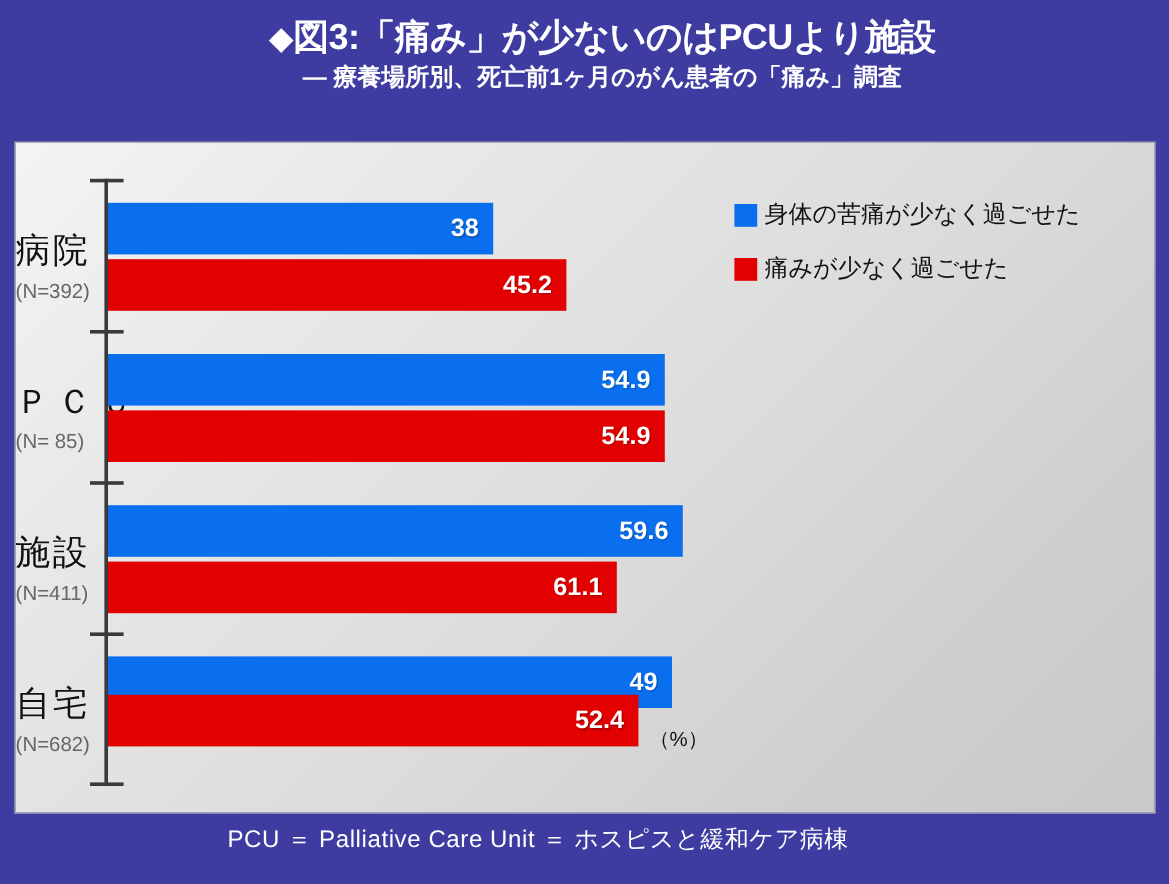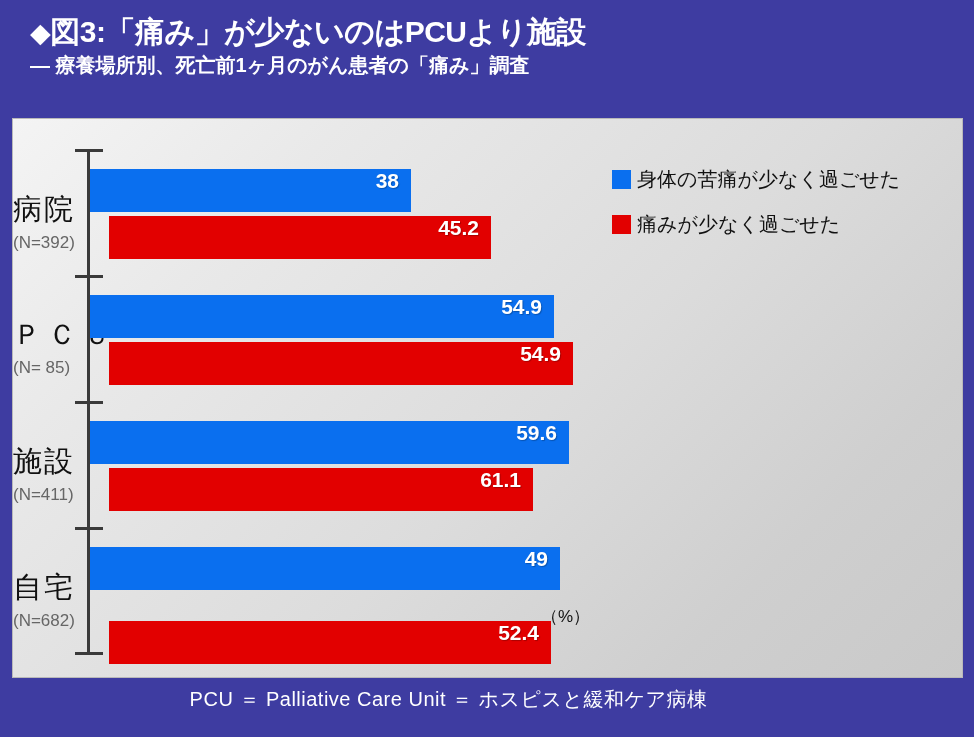--- a/index.html
+++ b/index.html
@@ -10,20 +10,21 @@
     overflow:hidden;
     position:relative;
   }
 
   
   #title-block {
     position:absolute;
     left:0; top:0; width:974px; height:118px;
     color:#ffffff;
     padding:12px 0 0 30px;
+    text-align:center;
   }
   .title-line {
     font-size:30px;
     font-weight:bold;
     line-height:1.33;
     letter-spacing:-0.5px;
     white-space:nowrap;
   }
   .title-line.second { font-size:20px; letter-spacing:0px; }
   .diamond { font-size:27px; }
@@ -75,24 +76,25 @@
     white-space:nowrap;
     letter-spacing:0px;
   }
 
   
   .bar {
     position:absolute;
     left:77px;
     height:43px;
     display:flex;
+    align-items:center;
     justify-content:flex-end;
   }
   .bar.blue { background:#0a6fef; }
-  .bar.red  { background:#e20000;margin-left:19px; }
+  .bar.red  { background:#e20000; }
   .bar-value {
     color:#ffffff;
     font-size:21px;
     font-weight:bold;
     padding-right:12px;
     white-space:nowrap;
     text-shadow:1px 1px 1px rgba(0,0,0,0.25);
   }
 
   .unit-label {
@@ -179,21 +181,21 @@
   <div class="bar blue" style="top:302px;width:479px;padding-left:24px;">
     <span class="bar-value">59.6</span>
   </div>
   <div class="bar red" style="top:349px;width:424px;">
     <span class="bar-value">61.1</span>
   </div>
 
   <div class="bar blue" style="top:428px;width:470px;">
     <span class="bar-value">49</span>
   </div>
-  <div class="bar red" style="top:502px;width:442px;">
+  <div class="bar red" style="top:460px;width:442px;">
     <span class="bar-value">52.4</span>
   </div>
 
   <div class="unit-label" style="left:528px;top:486px;">（%）</div>
 
   <div id="legend">
     <div class="legend-row">
       <span class="legend-swatch blue"></span>
       <span class="legend-text">身体の苦痛が少なく過ごせた</span>
     </div>

